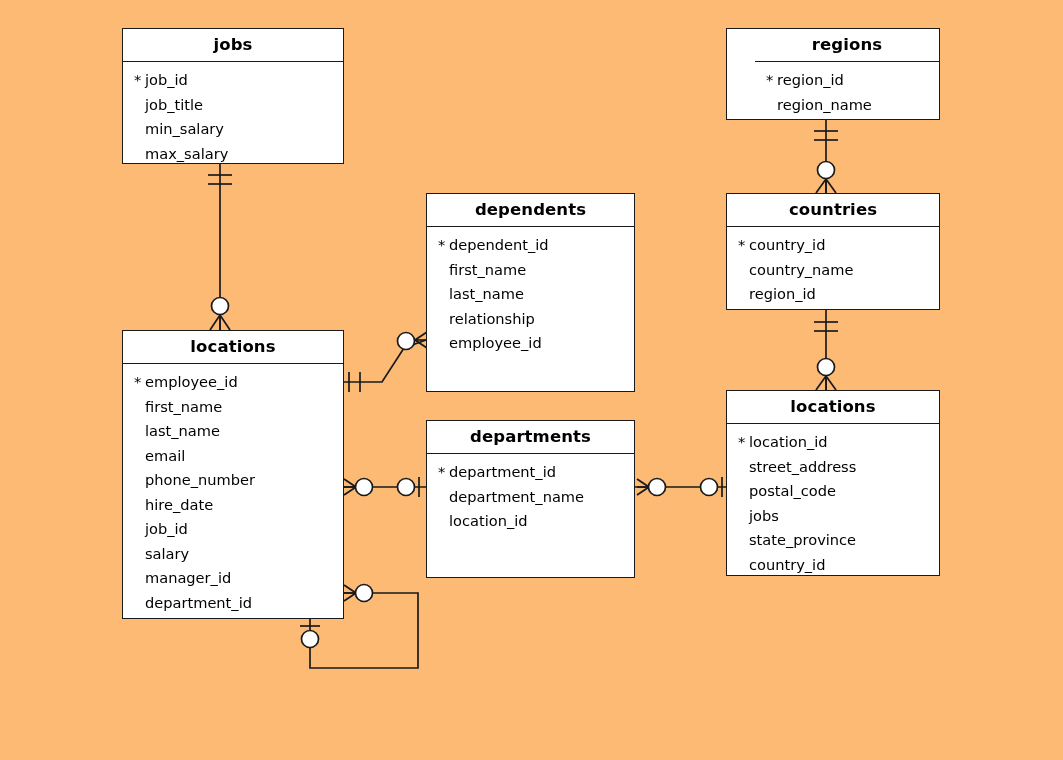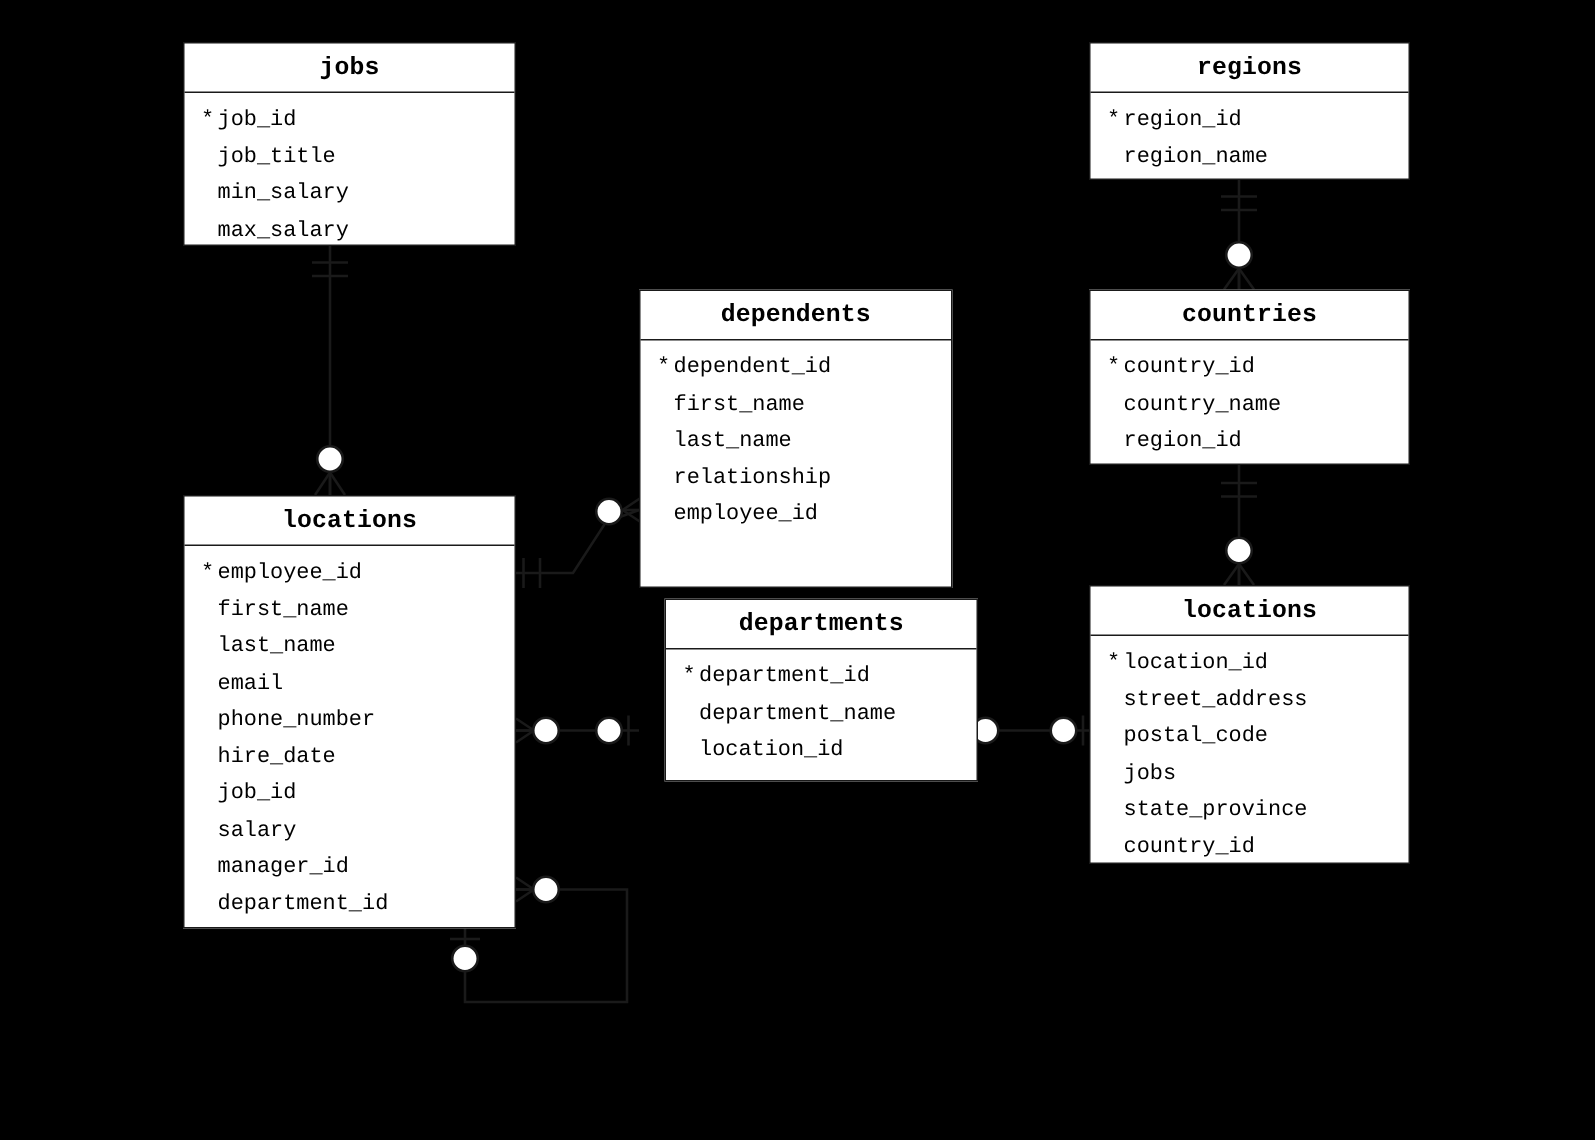--- a/index.html
+++ b/index.html
@@ -7,23 +7,22 @@
     padding: 0;
     background: #ffffff;
   }
   body {
     font-family: "DejaVu Sans", "Liberation Sans", sans-serif;
   }
   #canvas {
     position: relative;
     width: 1063px;
     height: 760px;
-    background: #000000;
+    background: #fdba74;
     overflow: hidden;
-    font-family: Liberation Mono, monospace;
   }
   #wires {
     position: absolute;
     left: 0; top: 0;
     width: 1063px;
     height: 760px;
     pointer-events: none;
   }
   .entity {
     position: absolute;
@@ -158,21 +157,21 @@
   <div id="entities-host">
       <div class="entity" style="left: 122px; top: 28px; width: 222px; height: 136px;">
         <div class="entity-title">jobs</div>
         <div class="attr-list">
           <div class="attr"><span class="pk-star">*</span><span>job_id</span></div>
           <div class="attr"><span>job_title</span></div>
           <div class="attr"><span>min_salary</span></div>
           <div class="attr"><span>max_salary</span></div>
         </div>
       </div>
-      <div class="entity" style="left: 726px; top: 28px; width: 214px; height: 92px;">
+      <div class="entity" style="left: 726px; top: 28px; width: 214px; height: 92px; padding-left: 28px;">
         <div class="entity-title">regions</div>
         <div class="attr-list">
           <div class="attr"><span class="pk-star">*</span><span>region_id</span></div>
           <div class="attr"><span>region_name</span></div>
         </div>
       </div>
       <div class="entity" style="left: 426px; top: 193px; width: 209px; height: 199px;">
         <div class="entity-title">dependents</div>
         <div class="attr-list">
           <div class="attr"><span class="pk-star">*</span><span>dependent_id</span></div>
@@ -209,21 +208,21 @@
         <div class="entity-title">locations</div>
         <div class="attr-list">
           <div class="attr"><span class="pk-star">*</span><span>location_id</span></div>
           <div class="attr"><span>street_address</span></div>
           <div class="attr"><span>postal_code</span></div>
           <div class="attr"><span>jobs</span></div>
           <div class="attr"><span>state_province</span></div>
           <div class="attr"><span>country_id</span></div>
         </div>
       </div>
-      <div class="entity" style="left: 426px; top: 399px; width: 209px; height: 122px; margin-left: 17px;">
+      <div class="entity" style="left: 426px; top: 420px; width: 209px; height: 158px;">
         <div class="entity-title">departments</div>
         <div class="attr-list">
           <div class="attr"><span class="pk-star">*</span><span>department_id</span></div>
           <div class="attr"><span>department_name</span></div>
           <div class="attr"><span>location_id</span></div>
         </div>
       </div>
     </div>
 
 </div>

